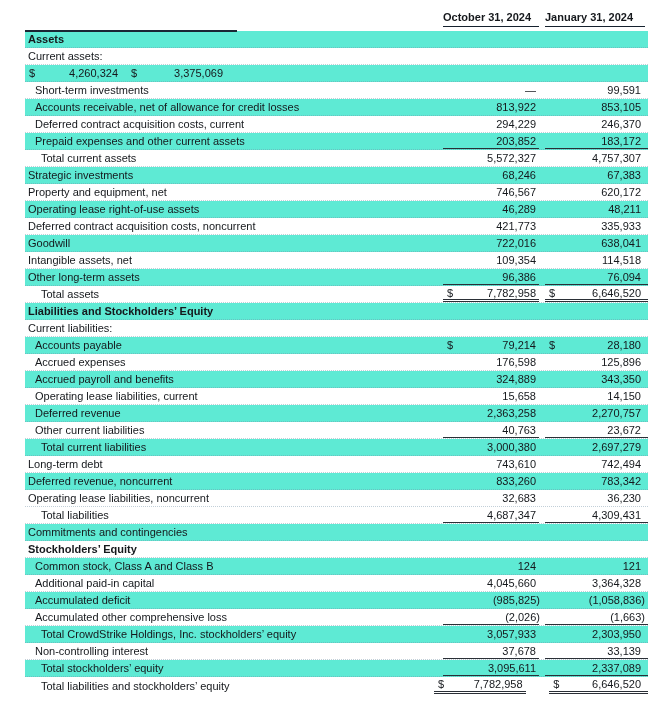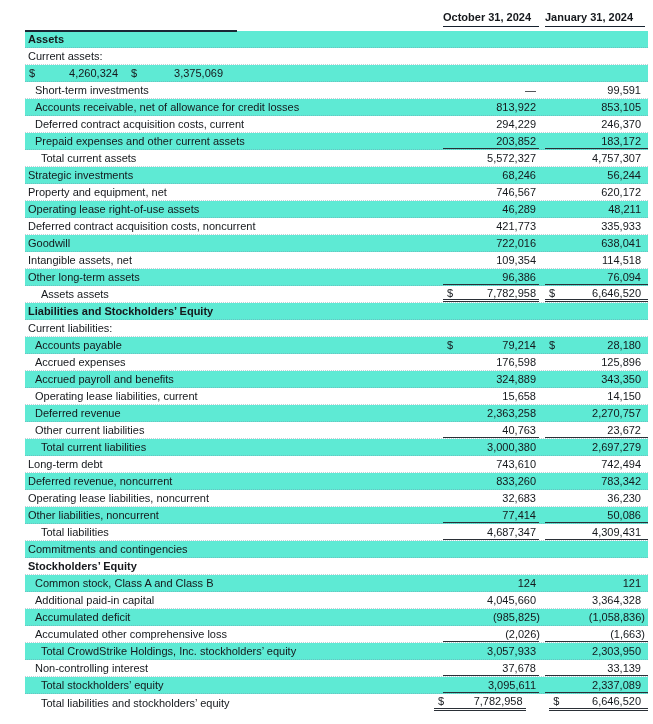--- a/index.html
+++ b/index.html
@@ -155,21 +155,21 @@
   </div>
         <div class="row bg-blue">
     <div class="label" style="padding-left: 3px;">Strategic investments</div>
     <div class="vg vg1">
       <span class="cur"></span>
       <span class="val">68,246</span>
     </div>
     <div class="vgap"></div>
     <div class="vg vg2">
       <span class="cur"></span>
-      <span class="val">56,244</span>
+      <span class="val">67,383</span>
     </div>
   </div>
         <div class="row bg-white">
     <div class="label" style="padding-left: 3px;">Property and equipment, net</div>
     <div class="vg vg1">
       <span class="cur"></span>
       <span class="val">746,567</span>
     </div>
     <div class="vgap"></div>
     <div class="vg vg2">
@@ -231,21 +231,21 @@
       <span class="cur"></span>
       <span class="val">96,386</span>
     </div>
     <div class="vgap"></div>
     <div class="vg vg2">
       <span class="cur"></span>
       <span class="val">76,094</span>
     </div>
   </div>
         <div class="row bg-white line-double">
-    <div class="label" style="padding-left: 16px;">Assets assets</div>
+    <div class="label" style="padding-left: 16px;">Total assets</div>
     <div class="vg vg1">
       <span class="cur">$</span>
       <span class="val">7,782,958</span>
     </div>
     <div class="vgap"></div>
     <div class="vg vg2">
       <span class="cur">$</span>
       <span class="val">6,646,520</span>
     </div>
   </div>
@@ -386,32 +386,20 @@
     <div class="vg vg1">
       <span class="cur"></span>
       <span class="val">32,683</span>
     </div>
     <div class="vgap"></div>
     <div class="vg vg2">
       <span class="cur"></span>
       <span class="val">36,230</span>
     </div>
   </div>
-        <div class="row bg-blue line-single">
-    <div class="label" style="padding-left: 3px;">Other liabilities, noncurrent</div>
-    <div class="vg vg1">
-      <span class="cur"></span>
-      <span class="val">77,414</span>
-    </div>
-    <div class="vgap"></div>
-    <div class="vg vg2">
-      <span class="cur"></span>
-      <span class="val">50,086</span>
-    </div>
-  </div>
         <div class="row bg-white line-single">
     <div class="label" style="padding-left: 16px;">Total liabilities</div>
     <div class="vg vg1">
       <span class="cur"></span>
       <span class="val">4,687,347</span>
     </div>
     <div class="vgap"></div>
     <div class="vg vg2">
       <span class="cur"></span>
       <span class="val">4,309,431</span>

